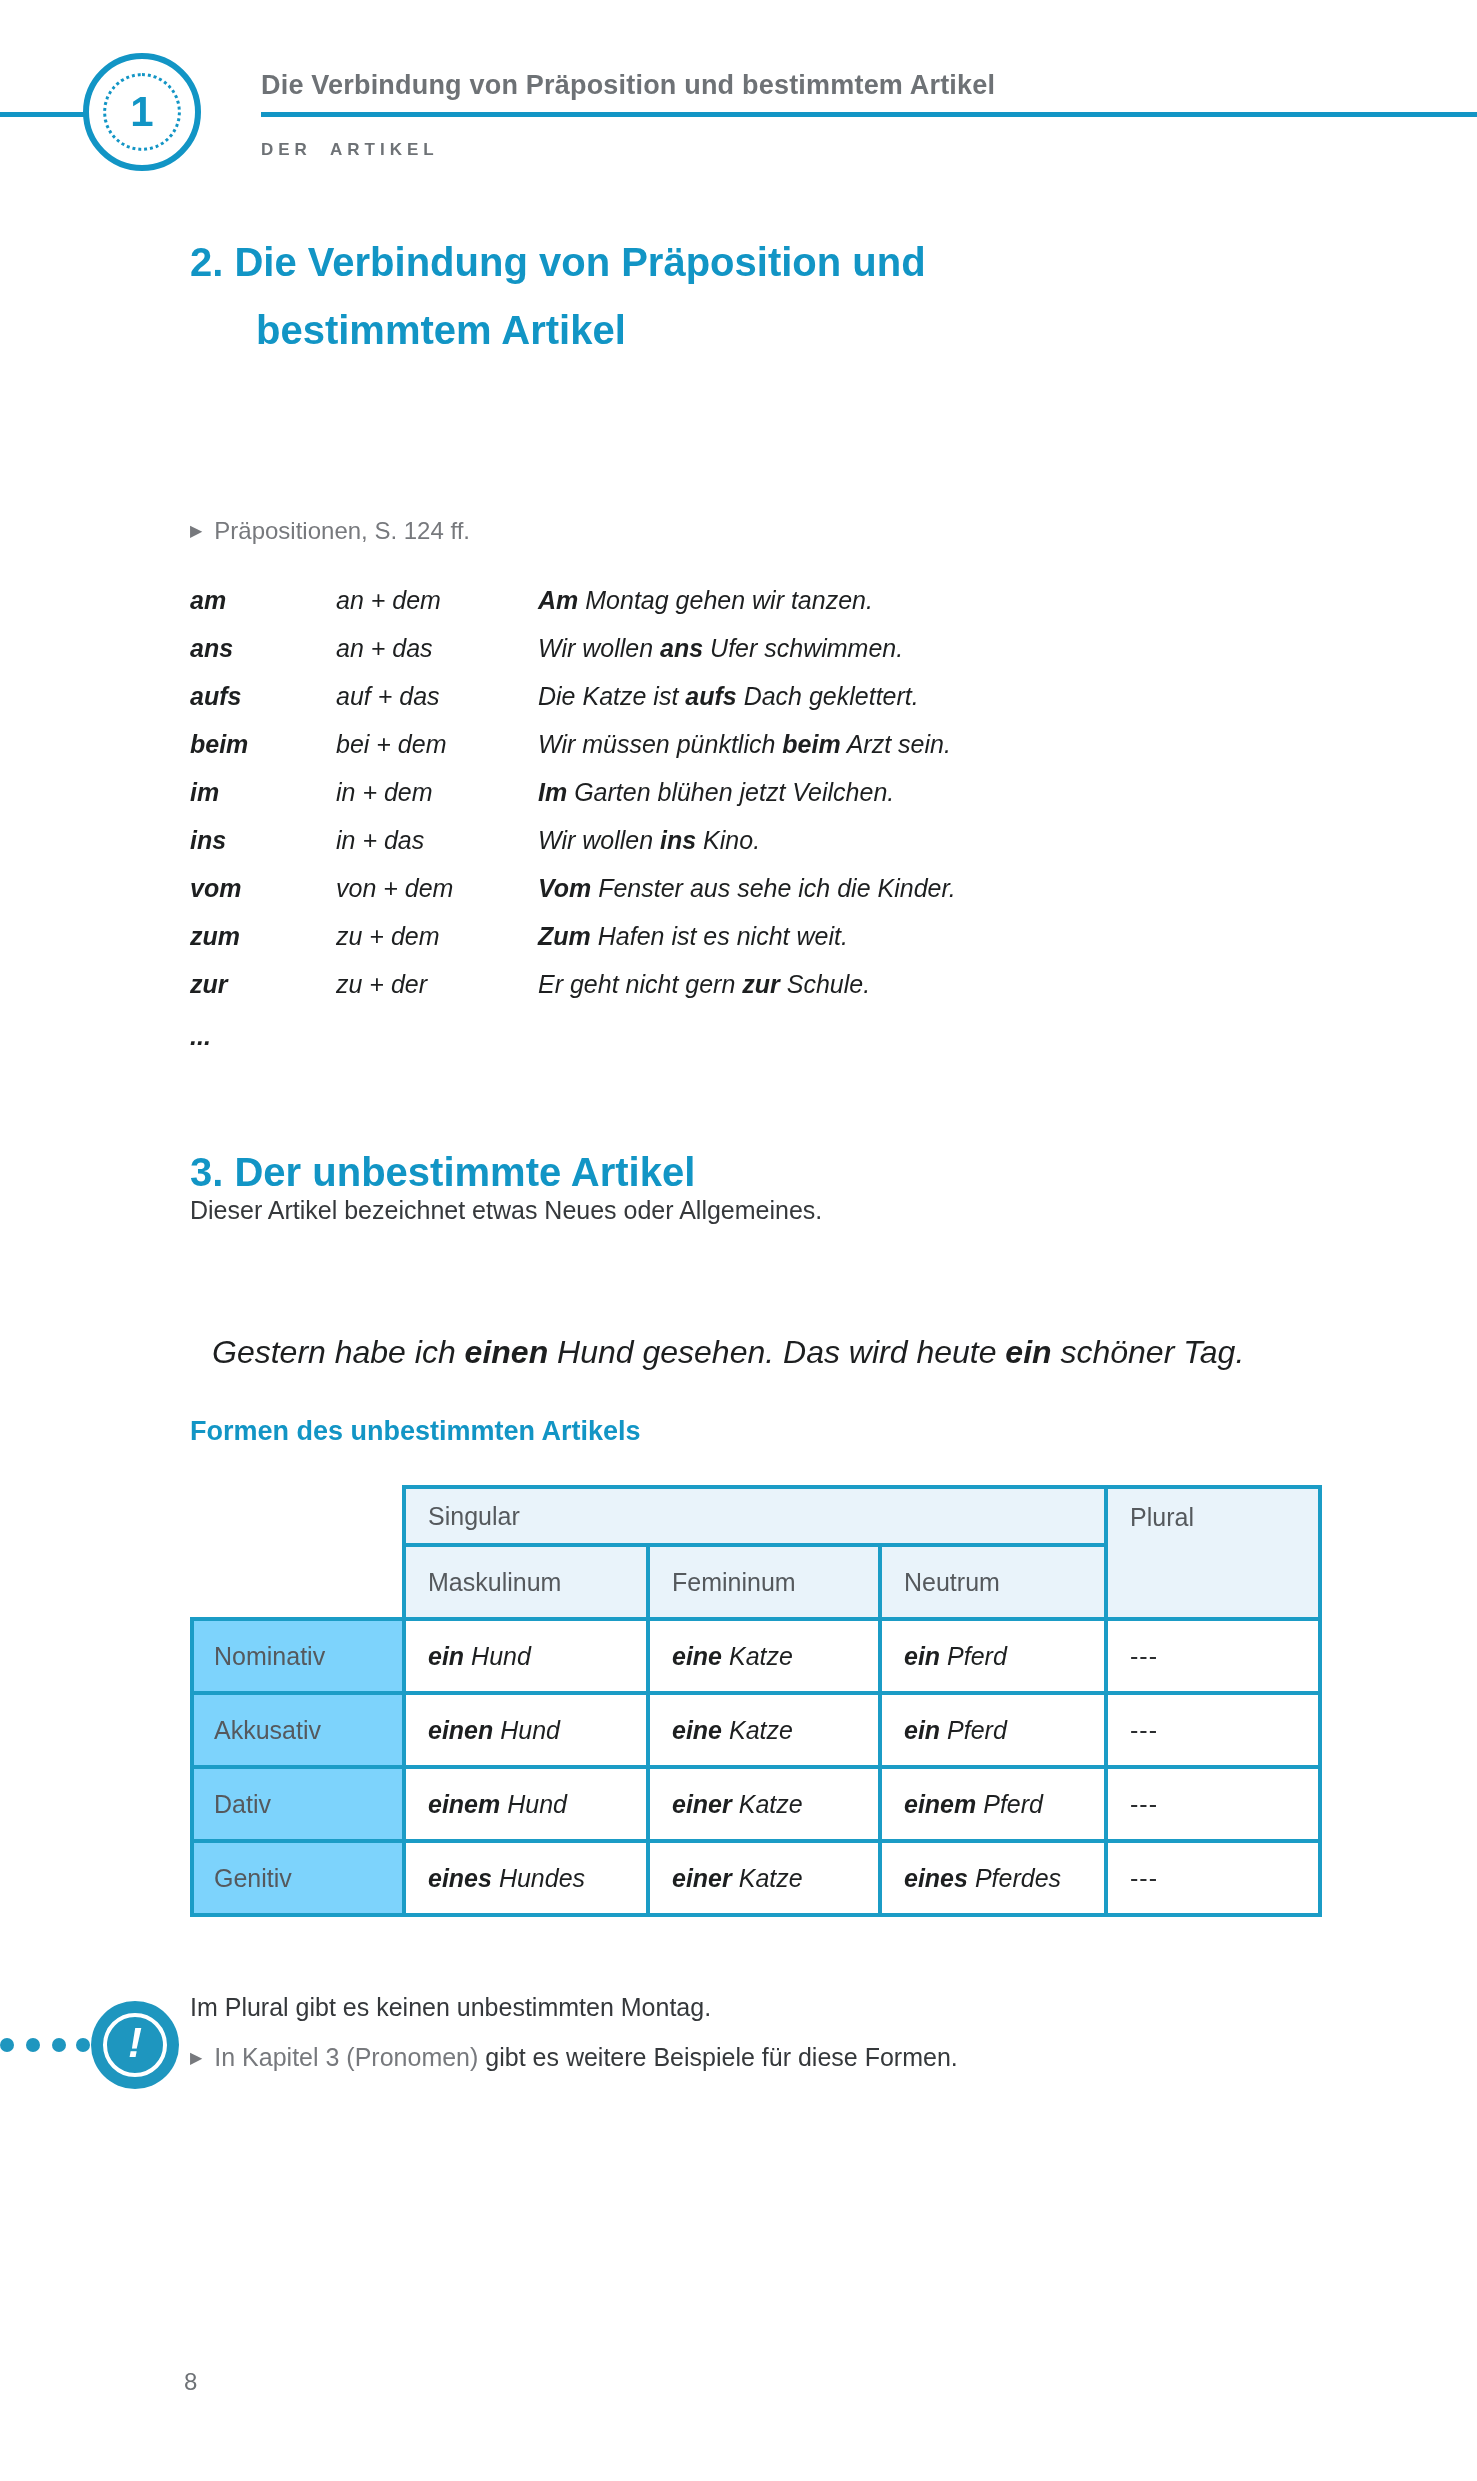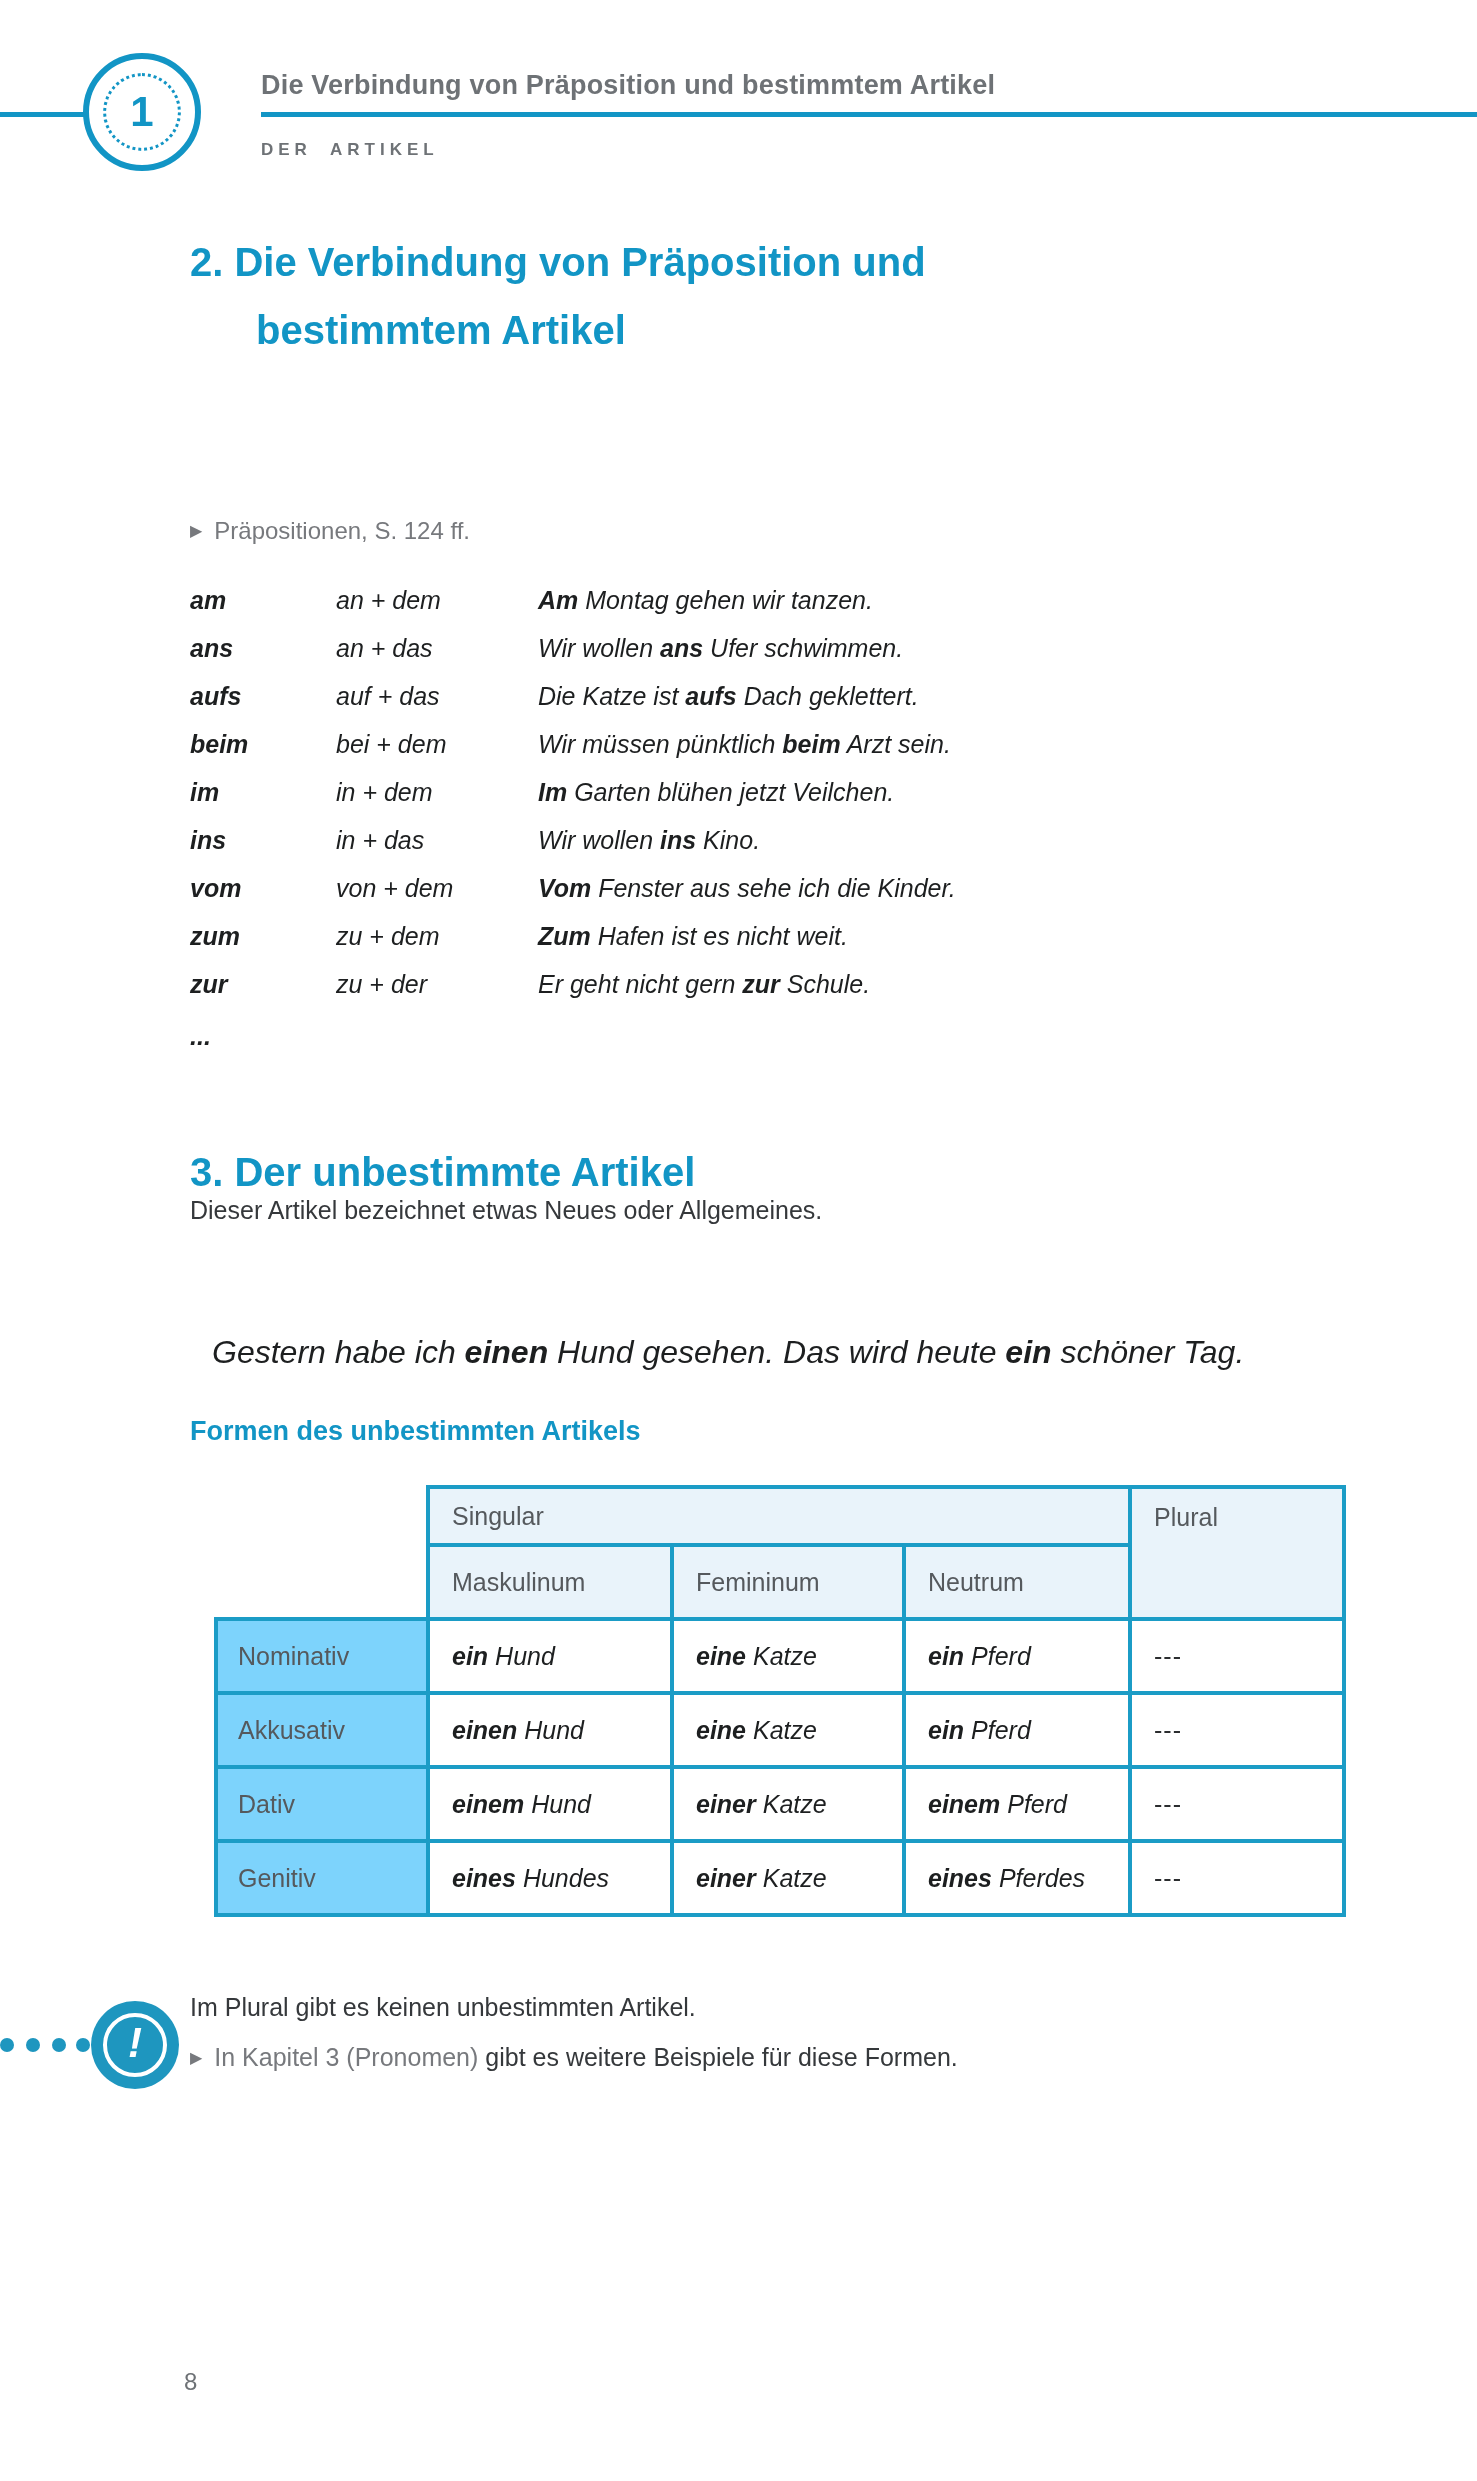--- a/index.html
+++ b/index.html
@@ -54,21 +54,20 @@
   
   .example-p{position:absolute;left:204px;top:1326px;margin:8px;font-size:32px;font-style:italic;color:#1d1f20;white-space:nowrap;}
   .example-p b{font-weight:bold;}
   
   .forms-title{position:absolute;left:190px;top:1416px;margin:0;font-size:27px;font-weight:bold;color:#1295c5;white-space:nowrap;}
   
   .forms-table{
     position:absolute;left:190px;top:1485px;
     border-collapse:collapse;table-layout:fixed;width:1128px;
     font-size:25px;
-    margin-left:24px;
   }
   .forms-table th,.forms-table td{
     border:4px solid #1b9cc6;text-align:left;font-weight:normal;
     padding:0 0 0 22px;box-sizing:border-box;vertical-align:middle;
   }
   .forms-table .blank{border:none;background:#ffffff;}
   .forms-table .r1{height:58px;}
   .forms-table .r2{height:74px;}
   .forms-table .rdata{height:74px;}
   .head-cell{background:#e9f3fa;color:#55595d;}
@@ -226,20 +225,20 @@
   <span class="dot" style="left:0px"></span>
   <span class="dot" style="left:26px"></span>
   <span class="dot" style="left:52px"></span>
   <span class="dot" style="left:76px"></span>
   <div class="note-icon">
     <div class="note-icon-ring">
       <span class="note-icon-glyph">!</span>
     </div>
   </div>
   <div class="note-text">
-    <div class="note-line">Im Plural gibt es keinen unbestimmten Artikel.</div>
+    <div class="note-line">Im Plural gibt es keinen unbestimmten Montag.</div>
     <div class="note-line">
       <span class="arrow-glyph note-gray">▶</span><span class="note-gray">In Kapitel 3 (Pronomen)</span><span> gibt es weitere Beispiele für diese Formen.</span>
     </div>
   </div>
 
   <div class="page-num">8</div>
 </div>
 
 </body></html>

